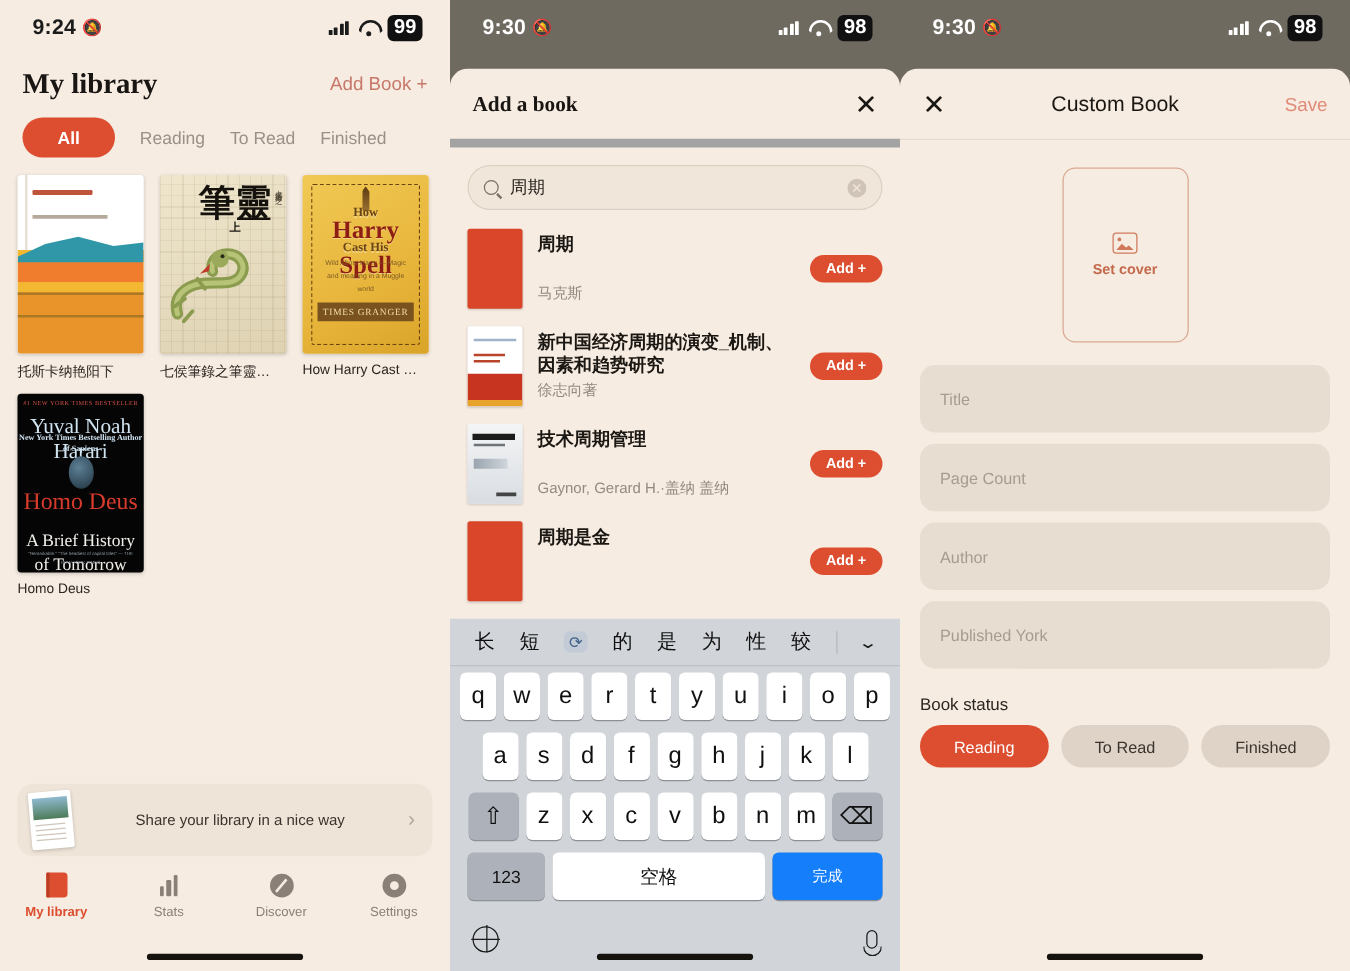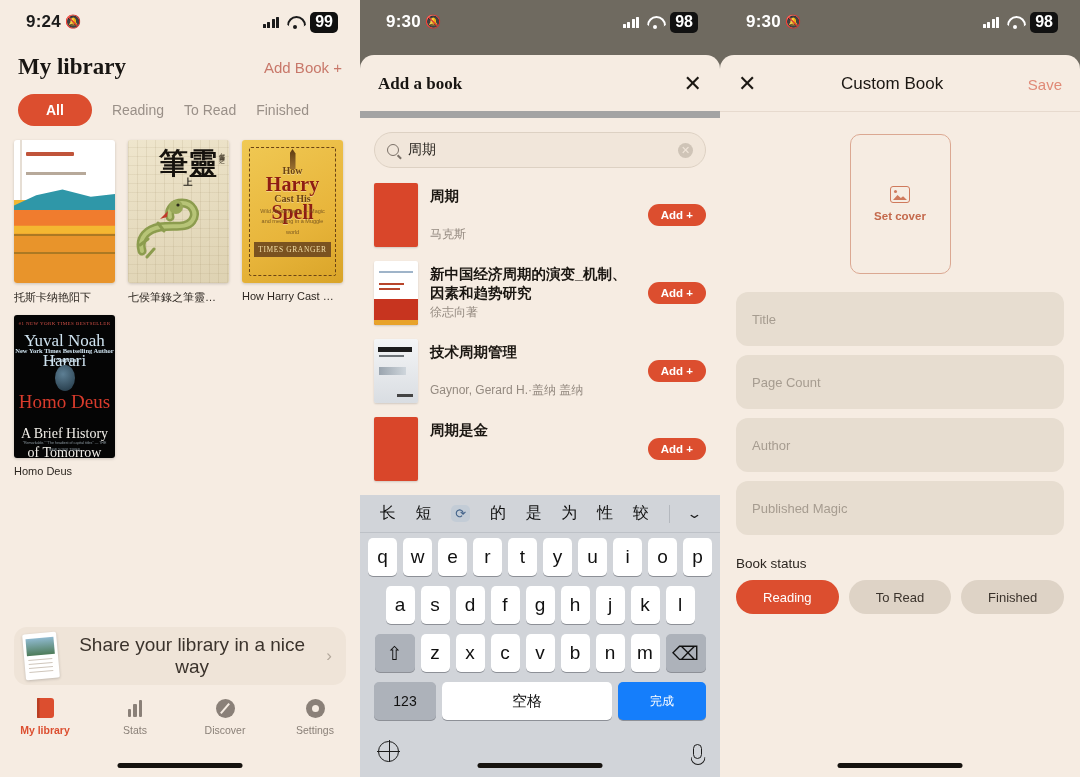--- a/index.html
+++ b/index.html
@@ -123,21 +123,21 @@
   .share {
     position:absolute; left:14px; right:14px; bottom:92px; height:58px;
     background:#efe4d8; border-radius:13px; display:flex; align-items:center; gap:12px;
     padding: 0 14px 0 10px;
   }
   .share-thumb{width:34px;height:46px;background:#fff;border-radius:2px;
     box-shadow:0 1px 3px rgba(0,0,0,.2);transform:rotate(-5deg);position:relative;overflow:hidden;}
   .share-thumb .im{position:absolute;top:5px;left:3px;right:3px;height:17px;
     background:linear-gradient(#8fb9cf,#4d7b58);}
   .share-thumb .l{position:absolute;left:4px;right:6px;height:1.3px;background:#cfc6bb;}
-  .share-text{flex:1; font-size:19px; color:#3b332c; text-align:center;}
+  .share-text{flex:1; font-size:12px; color:#3b332c; text-align:center;}
   .chev{color:#b3a89c;font-size:17px;}
   .tabbar{position:absolute;left:0;right:0;bottom:0;height:92px;display:flex;
     align-items:flex-start;padding-top:10px;}
   .tb{flex:1;text-align:center;}
   .tb .ic{height:26px;display:flex;align-items:center;justify-content:center;}
   .tb .lb{font-size:10.5px;margin-top:3px;color:#8a8078;}
   .tb.active .lb{color:#dc4e2f;font-weight:600;}
   .ic-book{width:17px;height:20px;background:#dc4e2f;border-radius:1px 3px 3px 1px;
     box-shadow:inset 2.5px 0 0 #b93d22;}
   .ic-bars{display:flex;align-items:flex-end;gap:2px;height:17px;}
@@ -580,21 +580,21 @@
         <div class="field">
           <span>Title</span>
         </div>
         <div class="field">
           <span>Page Count</span>
         </div>
         <div class="field">
           <span>Author</span>
         </div>
         <div class="field">
-          <span>Published Magic</span>
+          <span>Published York</span>
         </div>
       </div>
 
       <div class="status-lab">Book status</div>
       <div class="chips">
         <div class="chip sel">Reading</div>
         <div class="chip">To Read</div>
         <div class="chip">Finished</div>
       </div>
     </div>

